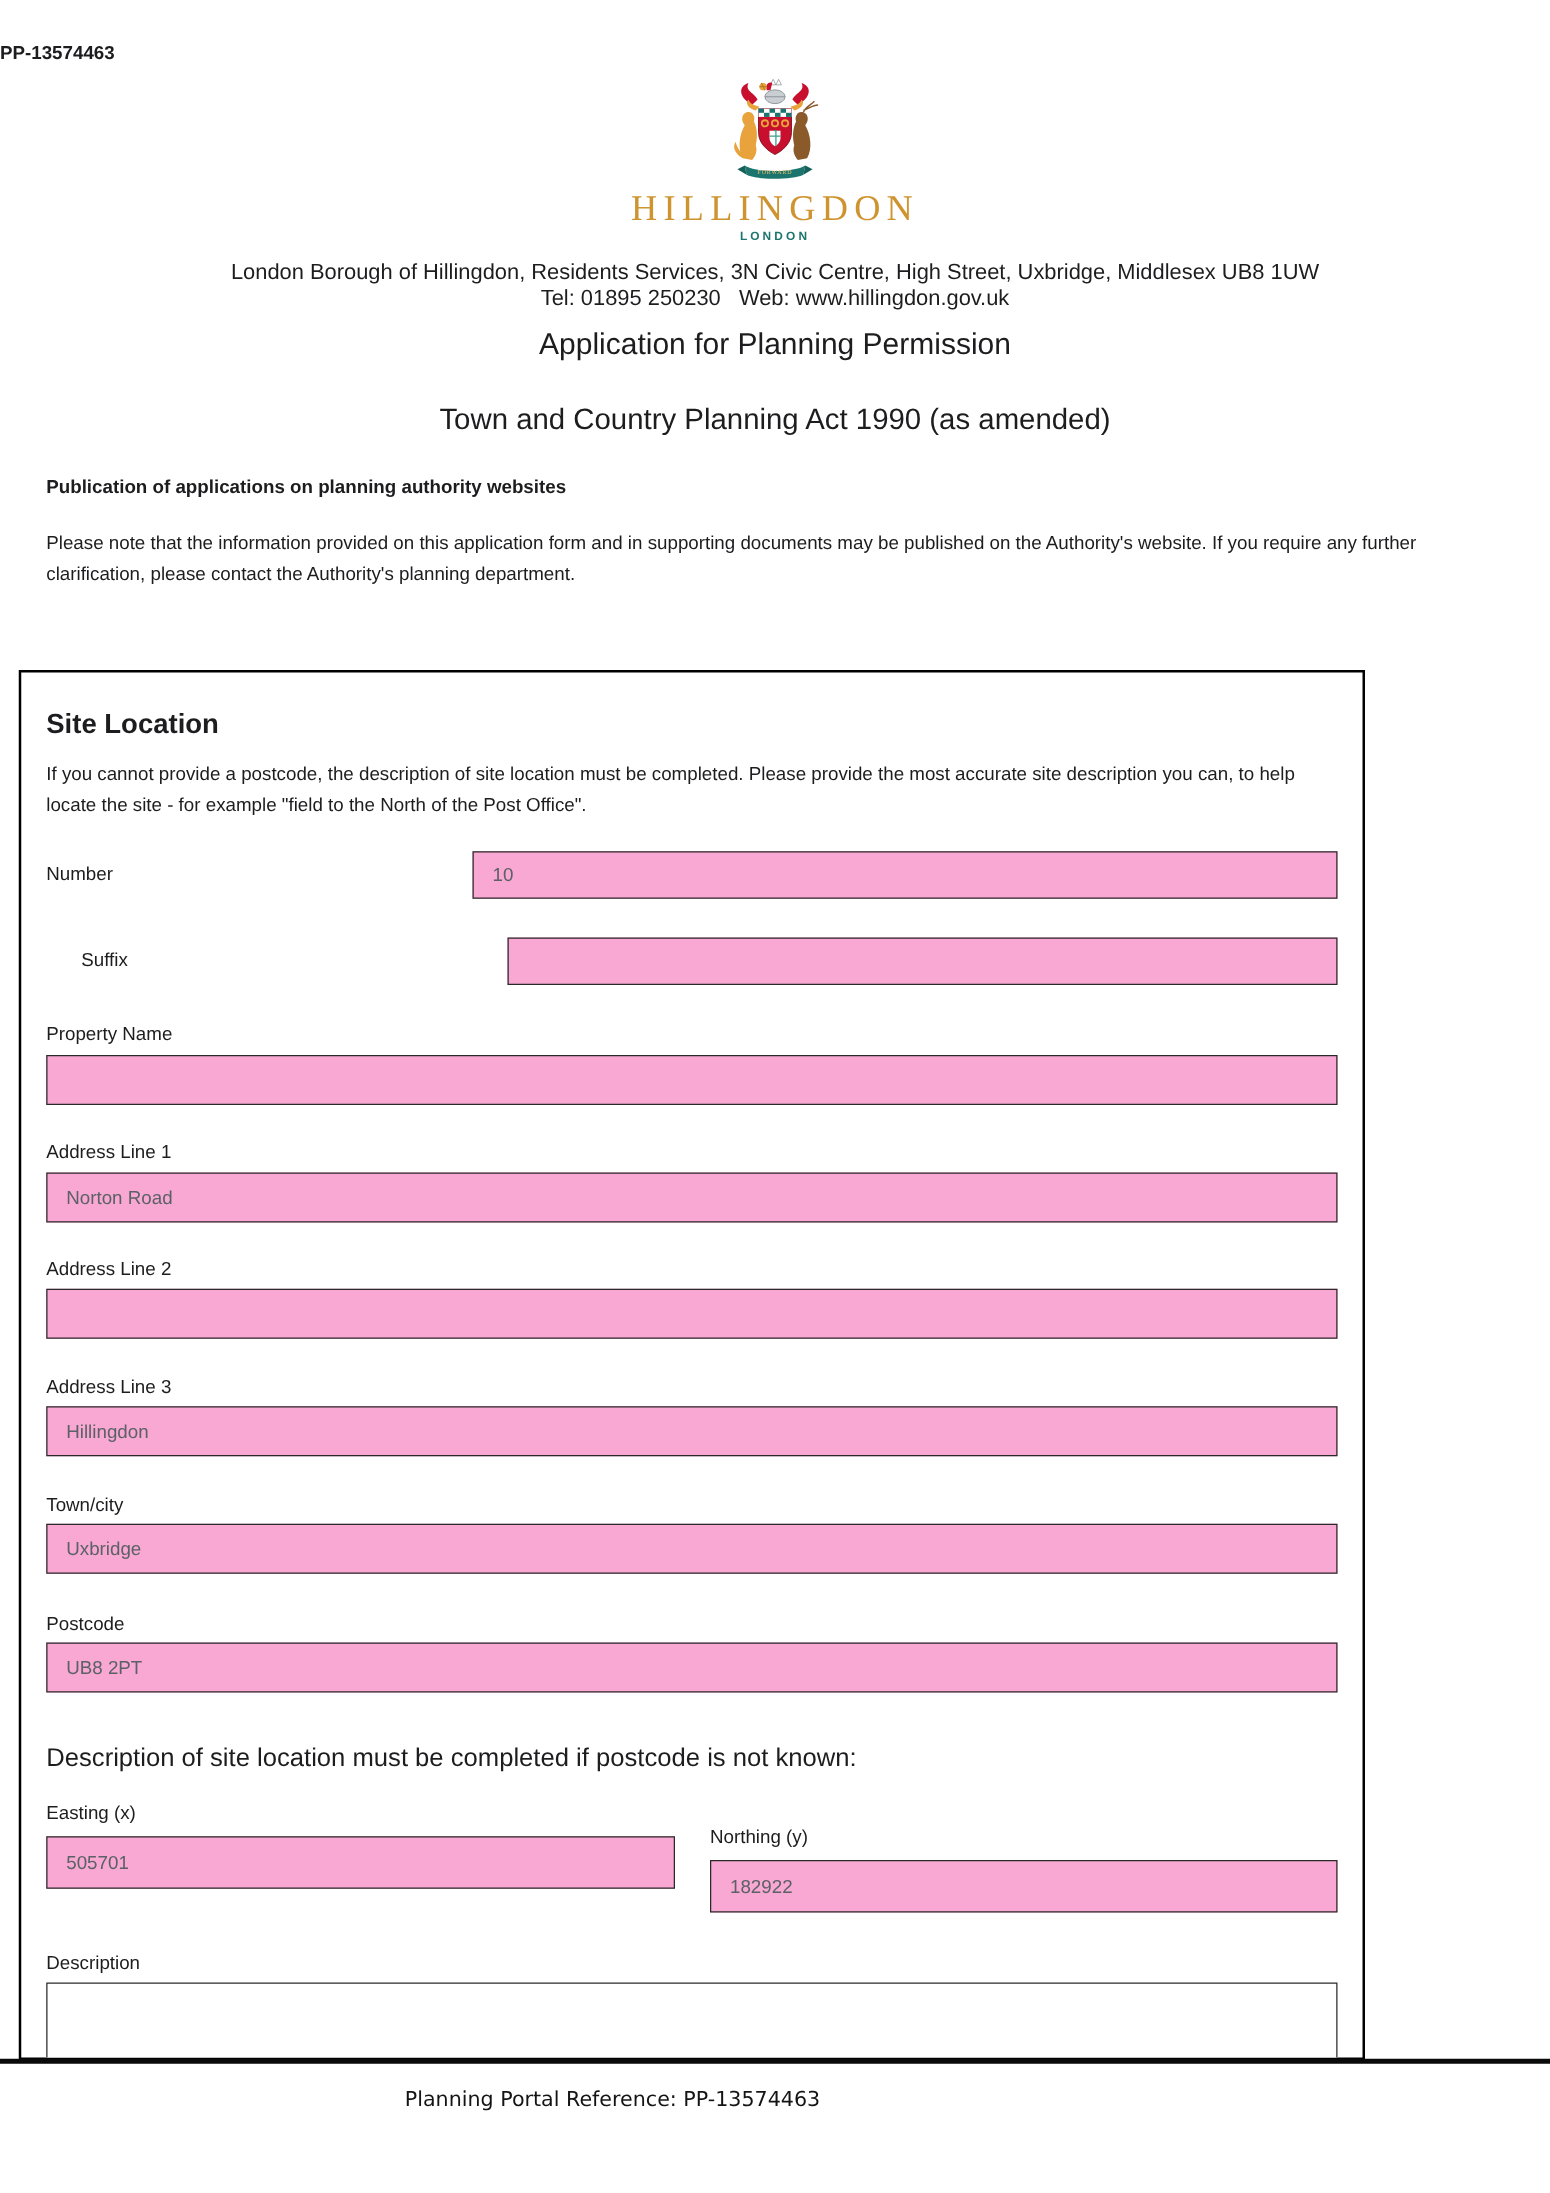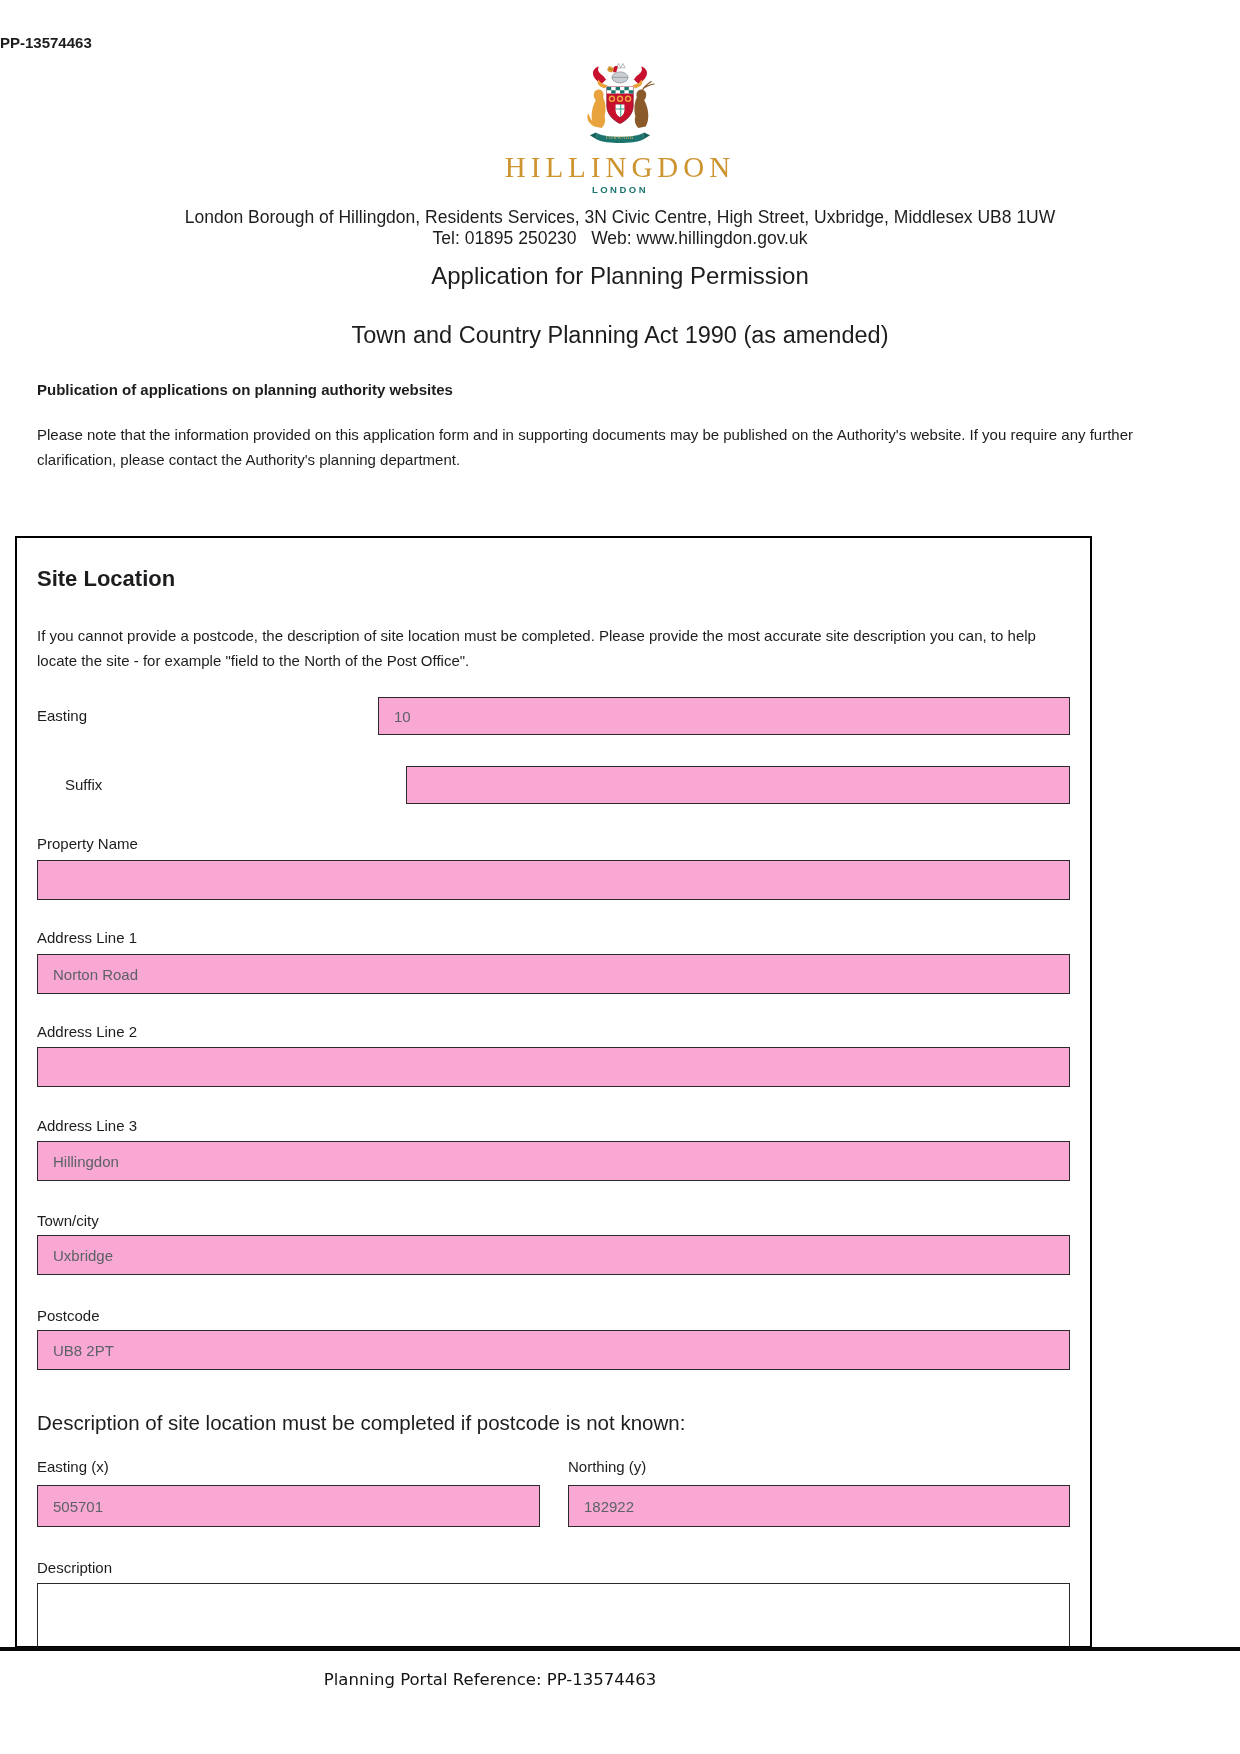--- a/index.html
+++ b/index.html
@@ -29,37 +29,37 @@
   .h2{margin-top:32px;text-align:center;font-size:23.5px;line-height:27px;font-weight:400;}
   .pub-title{margin:31px 37px 0;font-size:15px;line-height:19px;font-weight:bold;}
   .pub-text{margin:23px 37px 0;font-size:15px;line-height:25px;}
   
   .section-box{
     position:absolute;left:15px;top:536px;width:1077px;height:1112px;
     border:2px solid #000;padding:0 20px;overflow:hidden;background:#fff;
   }
   .section-title{margin-top:28px;font-size:22px;line-height:26px;font-weight:bold;}
   .disclaimer{margin-top:16px;font-size:15px;line-height:19px;}
-  .intro{margin-top:32px;font-size:15px;line-height:24.5px;}
+  .intro{margin-top:16px;font-size:15px;line-height:24.5px;}
   .field-row{display:flex;align-items:center;}
   .field-row .row-label{width:341px;font-size:15px;line-height:18px;}
   .field-row .text-input{flex:1;}
   .row-number{margin-top:24px;}
   .row-suffix{margin-top:31px;margin-left:28px;}
   .stack-label{display:block;font-size:15px;line-height:18px;}
   .text-input{
     display:flex;align-items:center;height:38px;border:1px solid var(--input-border);
     background:#f9a8d4;font-size:15px;color:var(--value-gray);padding:0 15px;width:100%;
     font-family:"Liberation Sans",sans-serif;
   }
   .text-input.tall{height:40px;}
   .desc-heading{margin-top:40px;font-size:20.5px;line-height:26px;font-weight:400;}
   .en-row{display:flex;margin-top:22px;}
   .en-col-left{width:503px;margin-right:28px;}
-  .en-col-right{flex:1;}
+  .en-col-right{flex:1;margin-top:19px;}
   .en-row .text-input{margin-top:9px;height:42px;}
   .mt29{margin-top:29px;} .mt30{margin-top:30px;} .mt31{margin-top:31px;} .mt32{margin-top:32px;}
   .gap7{margin-top:7px;} .gap6{margin-top:6px;} .gap5{margin-top:5px;}
   .desc-label{margin-top:32px;}
   .textarea-box{
     margin-top:6px;height:130px;border:1px solid var(--input-border);background:#fff;width:100%;
   }
   
   .page-separator{position:absolute;left:0;top:1647px;width:1240px;height:4px;background:#0a0a0a;}
   .footer-ref{
@@ -133,21 +133,21 @@
 
 <div class="section-box">
 
   <div class="section-title">Site Location</div>
 
 
   <div class="intro">If you cannot provide a postcode, the description of site location must be completed. Please provide the most accurate site description you can, to help locate the site - for example "field to the North of the Post Office".</div>
 
   
   <div class="field-row row-number">
-    <label class="row-label">Easting</label>
+    <label class="row-label">Number</label>
     <input class="text-input" type="text" value="10" style="">
   </div>
 
   
   <div class="field-row row-suffix">
     <label class="row-label">Suffix</label>
     <input class="text-input" type="text" value="" style="">
   </div>
 
   

